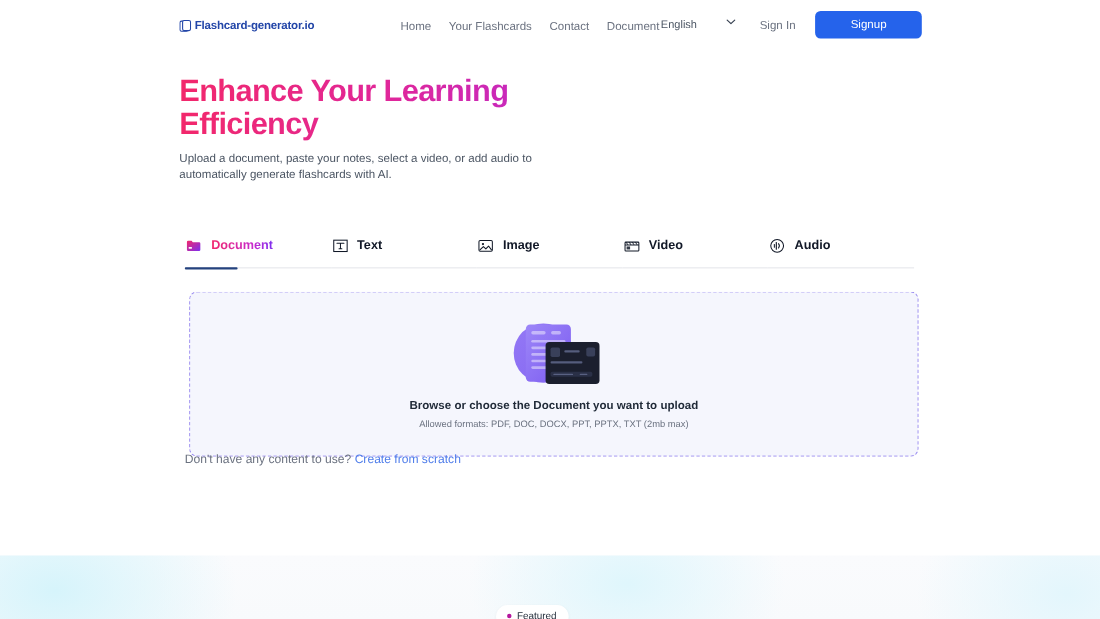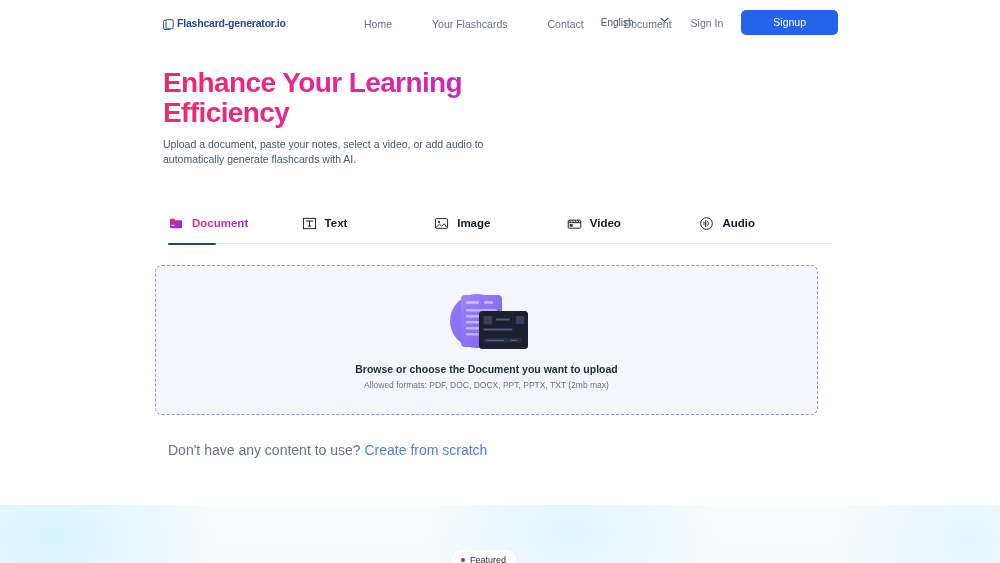--- a/index.html
+++ b/index.html
@@ -24,21 +24,21 @@
     position: absolute; left: 163px; top: 17px;
     display: flex; align-items: center; gap: 3px;
   }
   .brand-mark { width: 11px; height: 12px; position: relative; flex: none; }
   .brand-text {
     font-size: 10.5px; font-weight: bold; color: #2346a8;
     letter-spacing: -0.2px; white-space: nowrap;
   }
   .nav {
     position: absolute; left: 364px; top: 18px;
-    display: flex; align-items: center; gap: 40px;
+    display: flex; align-items: center; gap: 16px;
   }
   .nav-item {
     font-size: 10.5px; color: #6b7280; white-space: nowrap; cursor: pointer;
   }
   .header-right {
     position: absolute; right: 162px; top: 10px;
     display: flex; align-items: center; gap: 0px;
   }
   .lang-select {
     display: flex; gap: 26px;
@@ -97,36 +97,36 @@
   }
   .tab.active .tab-rule { background: #e5e7eb; }
   .tab.active .tab-rule::after {
     content:""; position: absolute; left: 0; top: -0.5px;
     width: 48px; height: 2px; background: #24427e; border-radius: 1px;
   }
   .tab-icon { width: 15px; height: 15px; display: block; flex: none; }
 
   
   .dropzone {
-    position: absolute; left: 155px; top: 265px;
+    position: absolute; left: 172px; top: 265px;
     width: 663px; height: 150px;
     border: 1px dashed #9a8cf0;
     border-radius: 7px;
     background: #f5f6fd;
     display: flex; flex-direction: column;
     align-items: center; justify-content: center;
     cursor: pointer;
   }
   .dz-art { width: 86px; height: 66px; position: relative; margin-bottom: 7px; }
   .dz-title { font-size: 10.5px; font-weight: bold; color: #1f2937; }
   .dz-sub { font-size: 8.5px; color: #6b7280; margin-top: 5px; }
 
   .scratch {
-    position: absolute; left: 168px; top: 442px;
-    font-size: 14px; color: #6b7280;
+    position: absolute; left: 168px; top: 412px;
+    font-size: 11px; color: #6b7280;
   }
   .scratch a { color: #4f7dea; text-decoration: none; cursor: pointer; }
 
   
   .band {
     position: absolute; left: 0; top: 505px; width: 1000px; height: 58px;
     background:
       radial-gradient(ellipse 230px 150px at 5% 55%, #d6f4fb 0%, rgba(214,244,251,0) 72%),
       radial-gradient(ellipse 200px 130px at 57% 45%, #dff6fc 0%, rgba(223,246,252,0) 72%),
       radial-gradient(ellipse 190px 140px at 97% 60%, #e3f6fc 0%, rgba(227,246,252,0) 72%),

